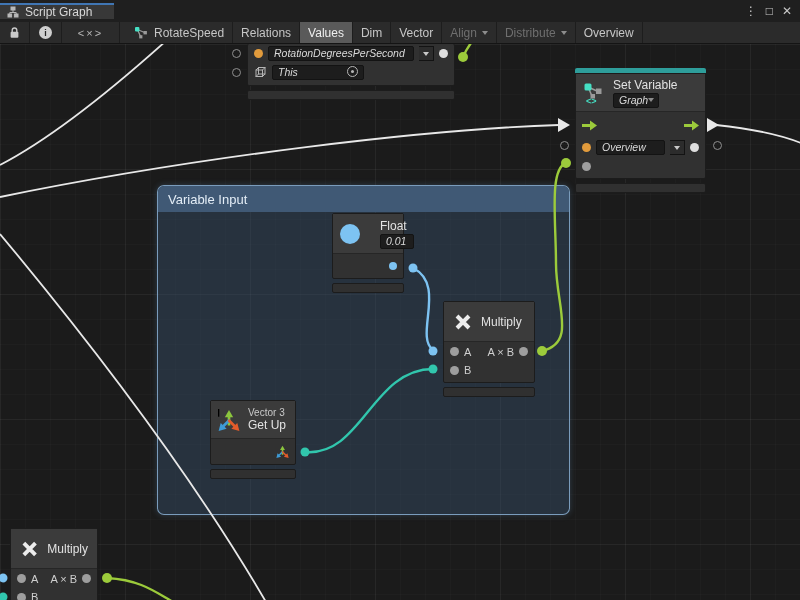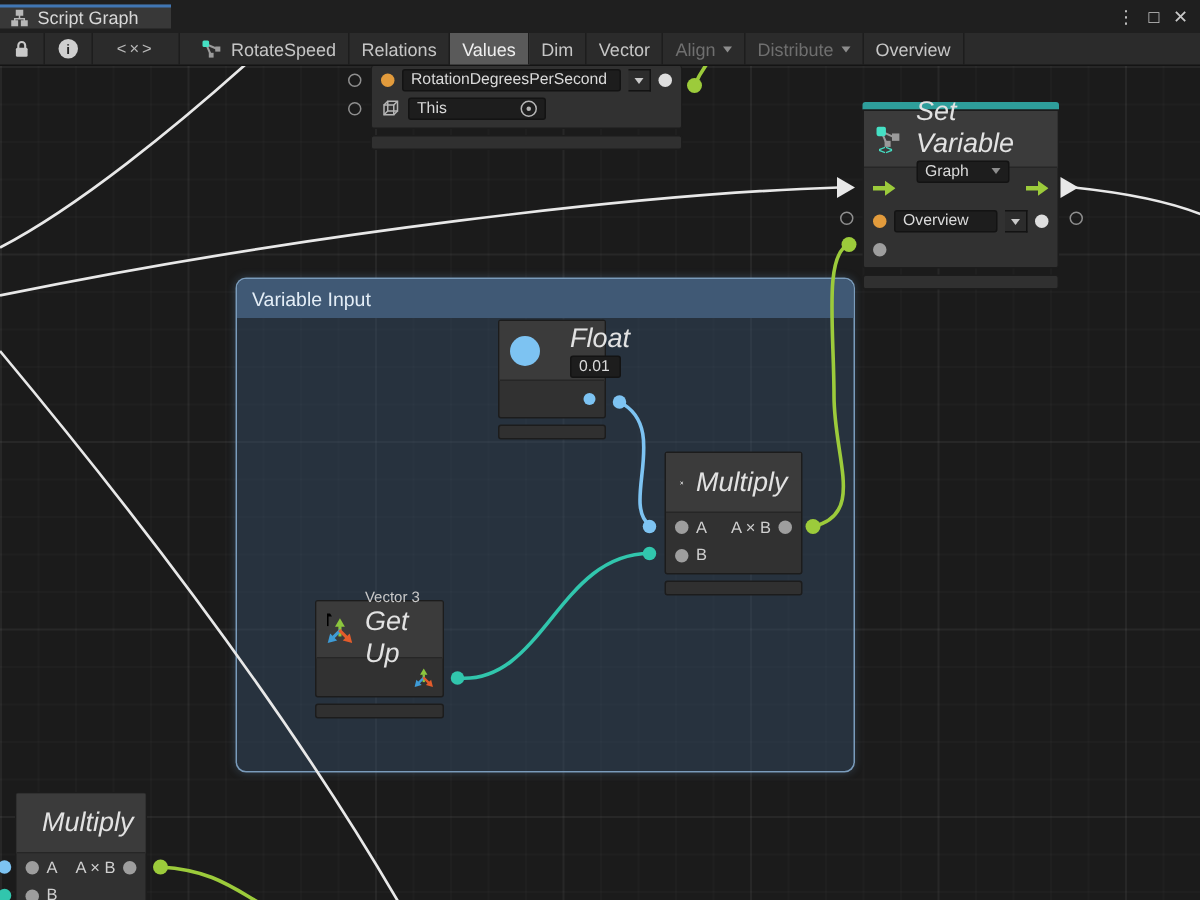--- a/index.html
+++ b/index.html
@@ -58,31 +58,31 @@
     z-index:2; pointer-events:none; }
 
   
   .node { position:absolute; z-index:3; font-size:11px; color:#d6d6d6; }
   .nbody { background:#313131; border:1px solid #1c1c1c; border-radius:2px; }
   .nheader { background:#3b3b3b; border-bottom:1px solid #262626;
     display:flex; align-items:center; gap:8px; padding:0 9px; }
   .nfooter { height:10px; background:#303030; border:1px solid #1c1c1c;
     border-radius:2px; margin-top:4px; }
   .nrow { display:flex; align-items:center; gap:5px; padding:0 6px; }
-  .ntitle { font-size:18px; color:#e2e2e2;font-style:italic; }
+  .ntitle { font-size:12px; color:#e2e2e2; }
   .nsub { font-size:10px; color:#c9c9c9; }
   .port { width:9px; height:9px; border-radius:50%; background:#9e9e9e; flex:none; }
   .port.orange { background:#e29b3c; }
   .port.white  { background:#dedede; }
   .port.blue   { background:#7dc3f2; }
   .ring { position:absolute; width:9px; height:9px; border:1.5px solid #8f8f8f;
     border-radius:50%; z-index:3; }
   .field { background:#1d1d1d; border:1px solid #131313; border-radius:2px;
     height:15px; line-height:13px; padding:0 5px; font-size:10.5px;
-    color:#dadada; white-space:nowrap; overflow:hidden; }
+    color:#dadada; white-space:nowrap; overflow:hidden;font-style:italic; }
   .dd-btn { width:15px; height:15px; background:#2c2c2c; border:1px solid #131313;
     border-left:none; display:flex; align-items:center; justify-content:center; flex:none; }
   .dd-btn .chev { margin:0; border-top-color:#c9c9c9; }
   .topbar-teal { height:5px; background:#2e9e9b; border-radius:2px 2px 0 0; }
   .target-icon { width:11px; height:11px; border:1.5px solid #b5b5b5; border-radius:50%;
     display:flex; align-items:center; justify-content:center; flex:none; }
   .target-icon i { width:3px; height:3px; border-radius:50%; background:#b5b5b5; }
   .float-circle { width:20px; height:20px; border-radius:50%; background:#7dc3f2; flex:none; }
   .lbl { color:#cfcfcf; }
   .spacer { flex:1; }
@@ -206,21 +206,21 @@
           <span class="port white"></span>
         </div>
         <div class="nrow" style="height:19px">
           <svg width="13" height="13" viewBox="0 0 13 13">
             <g fill="none" stroke="#b5b5b5" stroke-width="1">
               <rect x="2" y="4" width="6.5" height="6.5"></rect>
               <rect x="4.5" y="1.5" width="6.5" height="6.5"></rect>
               <path d="M2,4 L4.5,1.5 M8.5,4 L11,1.5 M2,10.5 L4.5,8 M8.5,10.5 L11,8"></path>
             </g>
           </svg>
-          <span class="field" style="width:92px; display:flex; align-items:center; justify-content:space-between">
+          <span class="field" style="width:92px; display:flex; justify-content:space-between">
             <span>This</span>
             <span class="target-icon">
                 <i></i>
               </span>
           </span>
         </div>
         <div style="height:3px"></div>
       </div>
       <div class="nfooter"></div>
     </div>
@@ -233,21 +233,21 @@
         <div class="nheader" style="height:38px; padding:0 7px">
           <svg width="22" height="22" viewBox="0 0 22 22">
             <path d="M5,5 L14,9 M5,5 L9,14" stroke="#9a9a9a" stroke-width="1.5" fill="none"></path>
             <rect x="1.5" y="1.5" width="7" height="7" rx="1.5" fill="#45e0c4"></rect>
             <rect x="13" y="6.5" width="5.5" height="5.5" fill="#9a9a9a"></rect>
             <rect x="7.5" y="12" width="4.5" height="4.5" fill="#9a9a9a"></rect>
             <text x="3" y="21.5" fill="#45e0c4" font-size="9" font-weight="bold">&lt;&gt;</text>
           </svg>
           <div>
             <div class="ntitle">Set Variable</div>
-            <div class="field" style="width:62px; margin-top:1px; display:flex; align-items:center; justify-content:space-between">
+            <div class="field" style="width:46px; margin-top:1px; display:flex; align-items:center; justify-content:space-between">
               <span>Graph</span>
               <span class="chev" style="margin:0"></span>
             </div>
           </div>
         </div>
         <div class="nrow" style="height:26px; justify-content:space-between">
           <svg width="15" height="11" viewBox="0 0 15 11">
             <rect y="4" width="8" height="3" fill="#9ccb3b"></rect>
               <polygon points="8,0.5 15,5.5 8,10.5" fill="#9ccb3b"></polygon>
           </svg>

